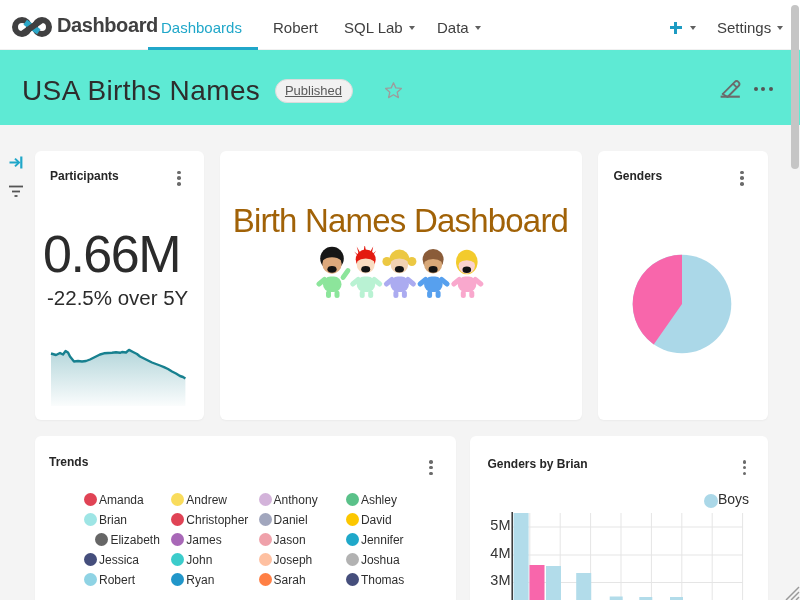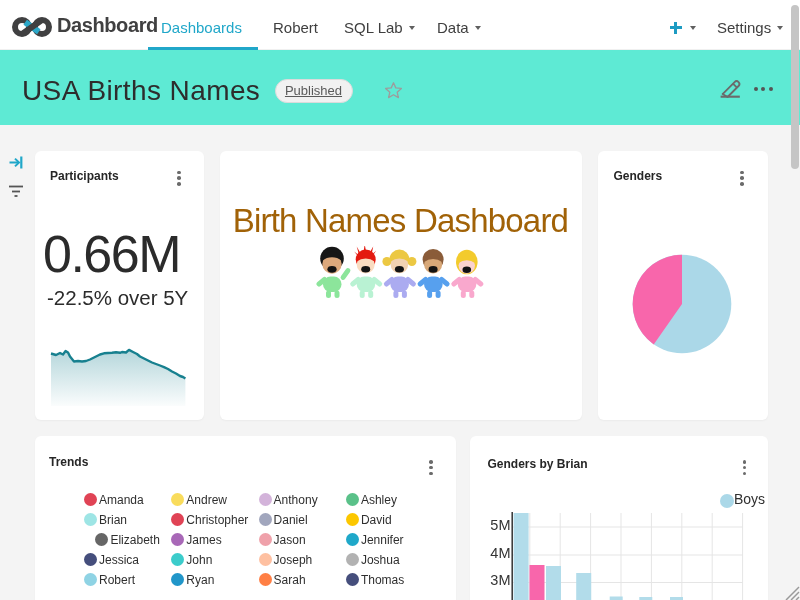--- a/index.html
+++ b/index.html
@@ -210,21 +210,21 @@
   </div>
 </div>
 
 <div class="card" style="left:470px;top:436px;width:298px;height:170px;">
   <div class="cardtitle" style="left:17.5px;top:21px;">Genders by Brian</div>
   <div class="kebab" style="left:272.5px;top:24px;">
       <span></span>
       <span></span>
       <span></span>
     </div>
-  <div class="abs" style="left:250px;top:56px;font-size:0;line-height:0;"><span style="display:inline-block;width:14px;height:14px;border-radius:50%;background:#abd8e8;vertical-align:-2px;"></span><span style="font-size:14px;line-height:14px;color:#2f2f2f;vertical-align:2px;">Boys</span></div>
+  <div class="abs" style="left:234px;top:56px;font-size:0;line-height:0;"><span style="display:inline-block;width:14px;height:14px;border-radius:50%;background:#abd8e8;vertical-align:-2px;"></span><span style="font-size:14px;line-height:14px;color:#2f2f2f;vertical-align:2px;">Boys</span></div>
   <svg class="abs" style="left:10px;top:69px;" width="288" height="101" viewBox="0 0 288 101">
     <g stroke="#e5e5e5" stroke-width="1">
       <line x1="32.2" y1="22" x2="263" y2="22"></line>
       <line x1="32.2" y1="50" x2="263" y2="50"></line>
       <line x1="32.2" y1="77.5" x2="263" y2="77.5"></line>
       <line x1="49.8" y1="8" x2="49.8" y2="101"></line>
       <line x1="80.2" y1="8" x2="80.2" y2="101"></line>
       <line x1="110.6" y1="8" x2="110.6" y2="101"></line>
       <line x1="141" y1="8" x2="141" y2="101"></line>
       <line x1="171.4" y1="8" x2="171.4" y2="101"></line>

